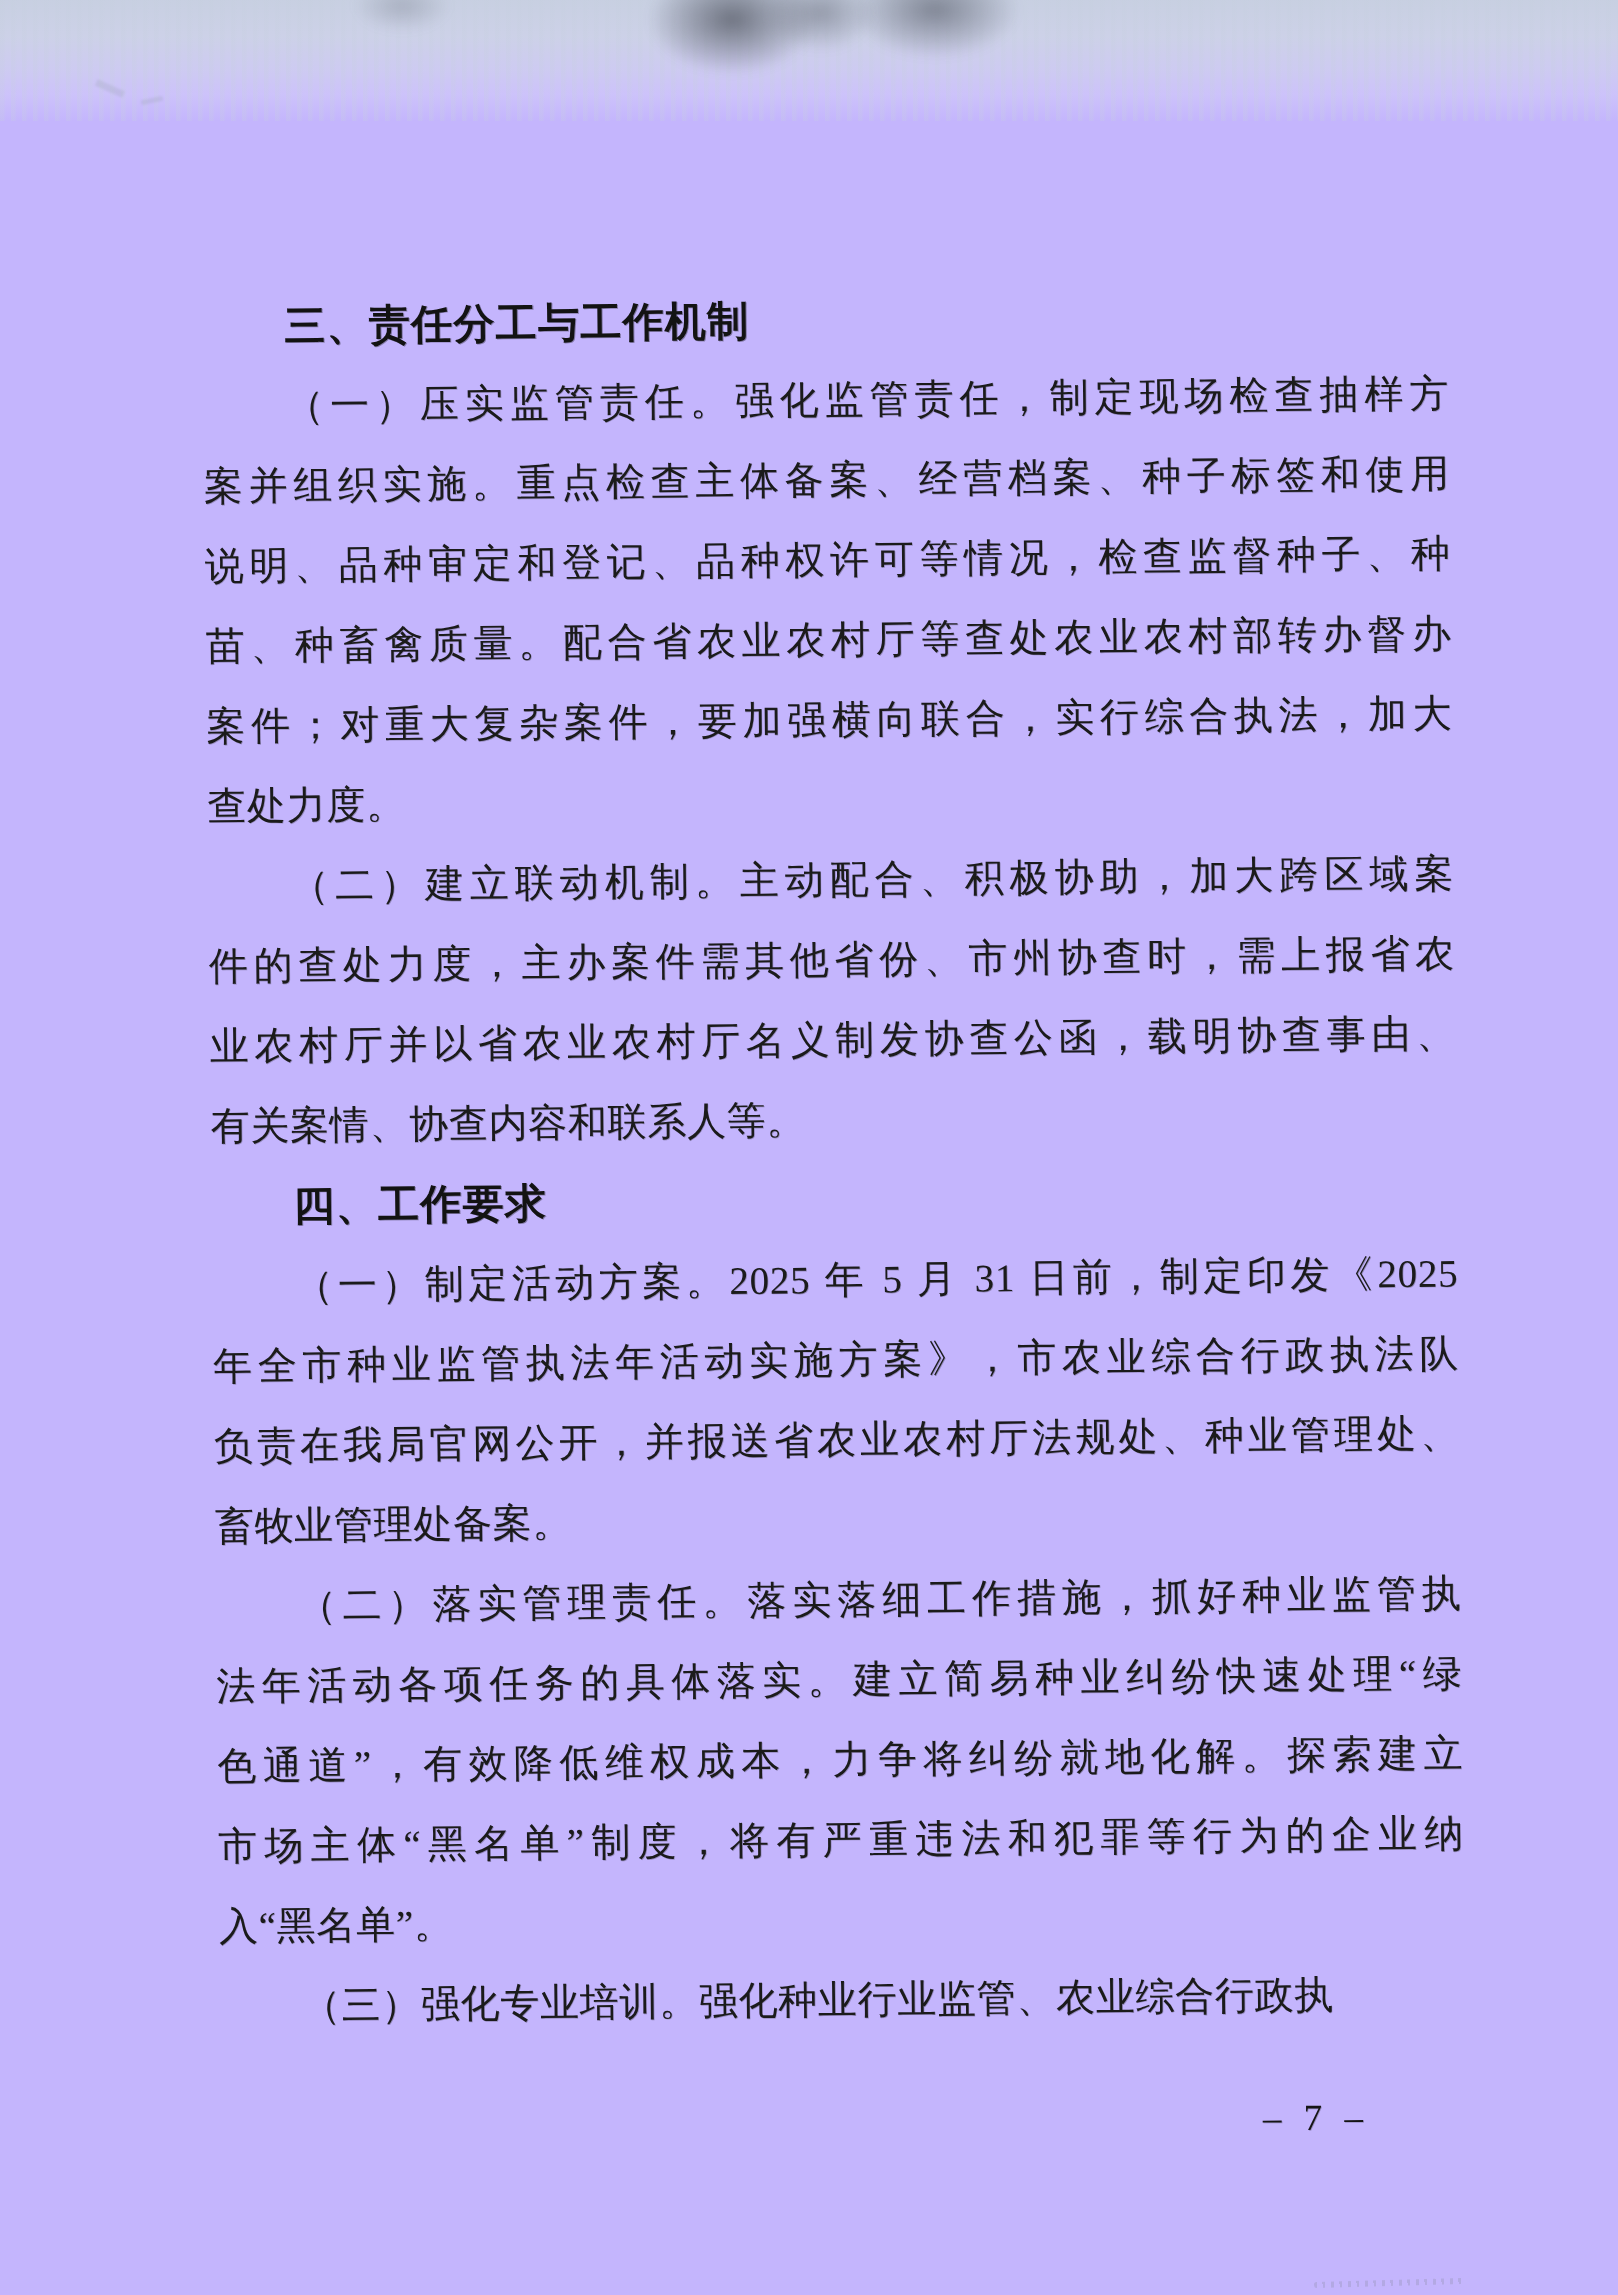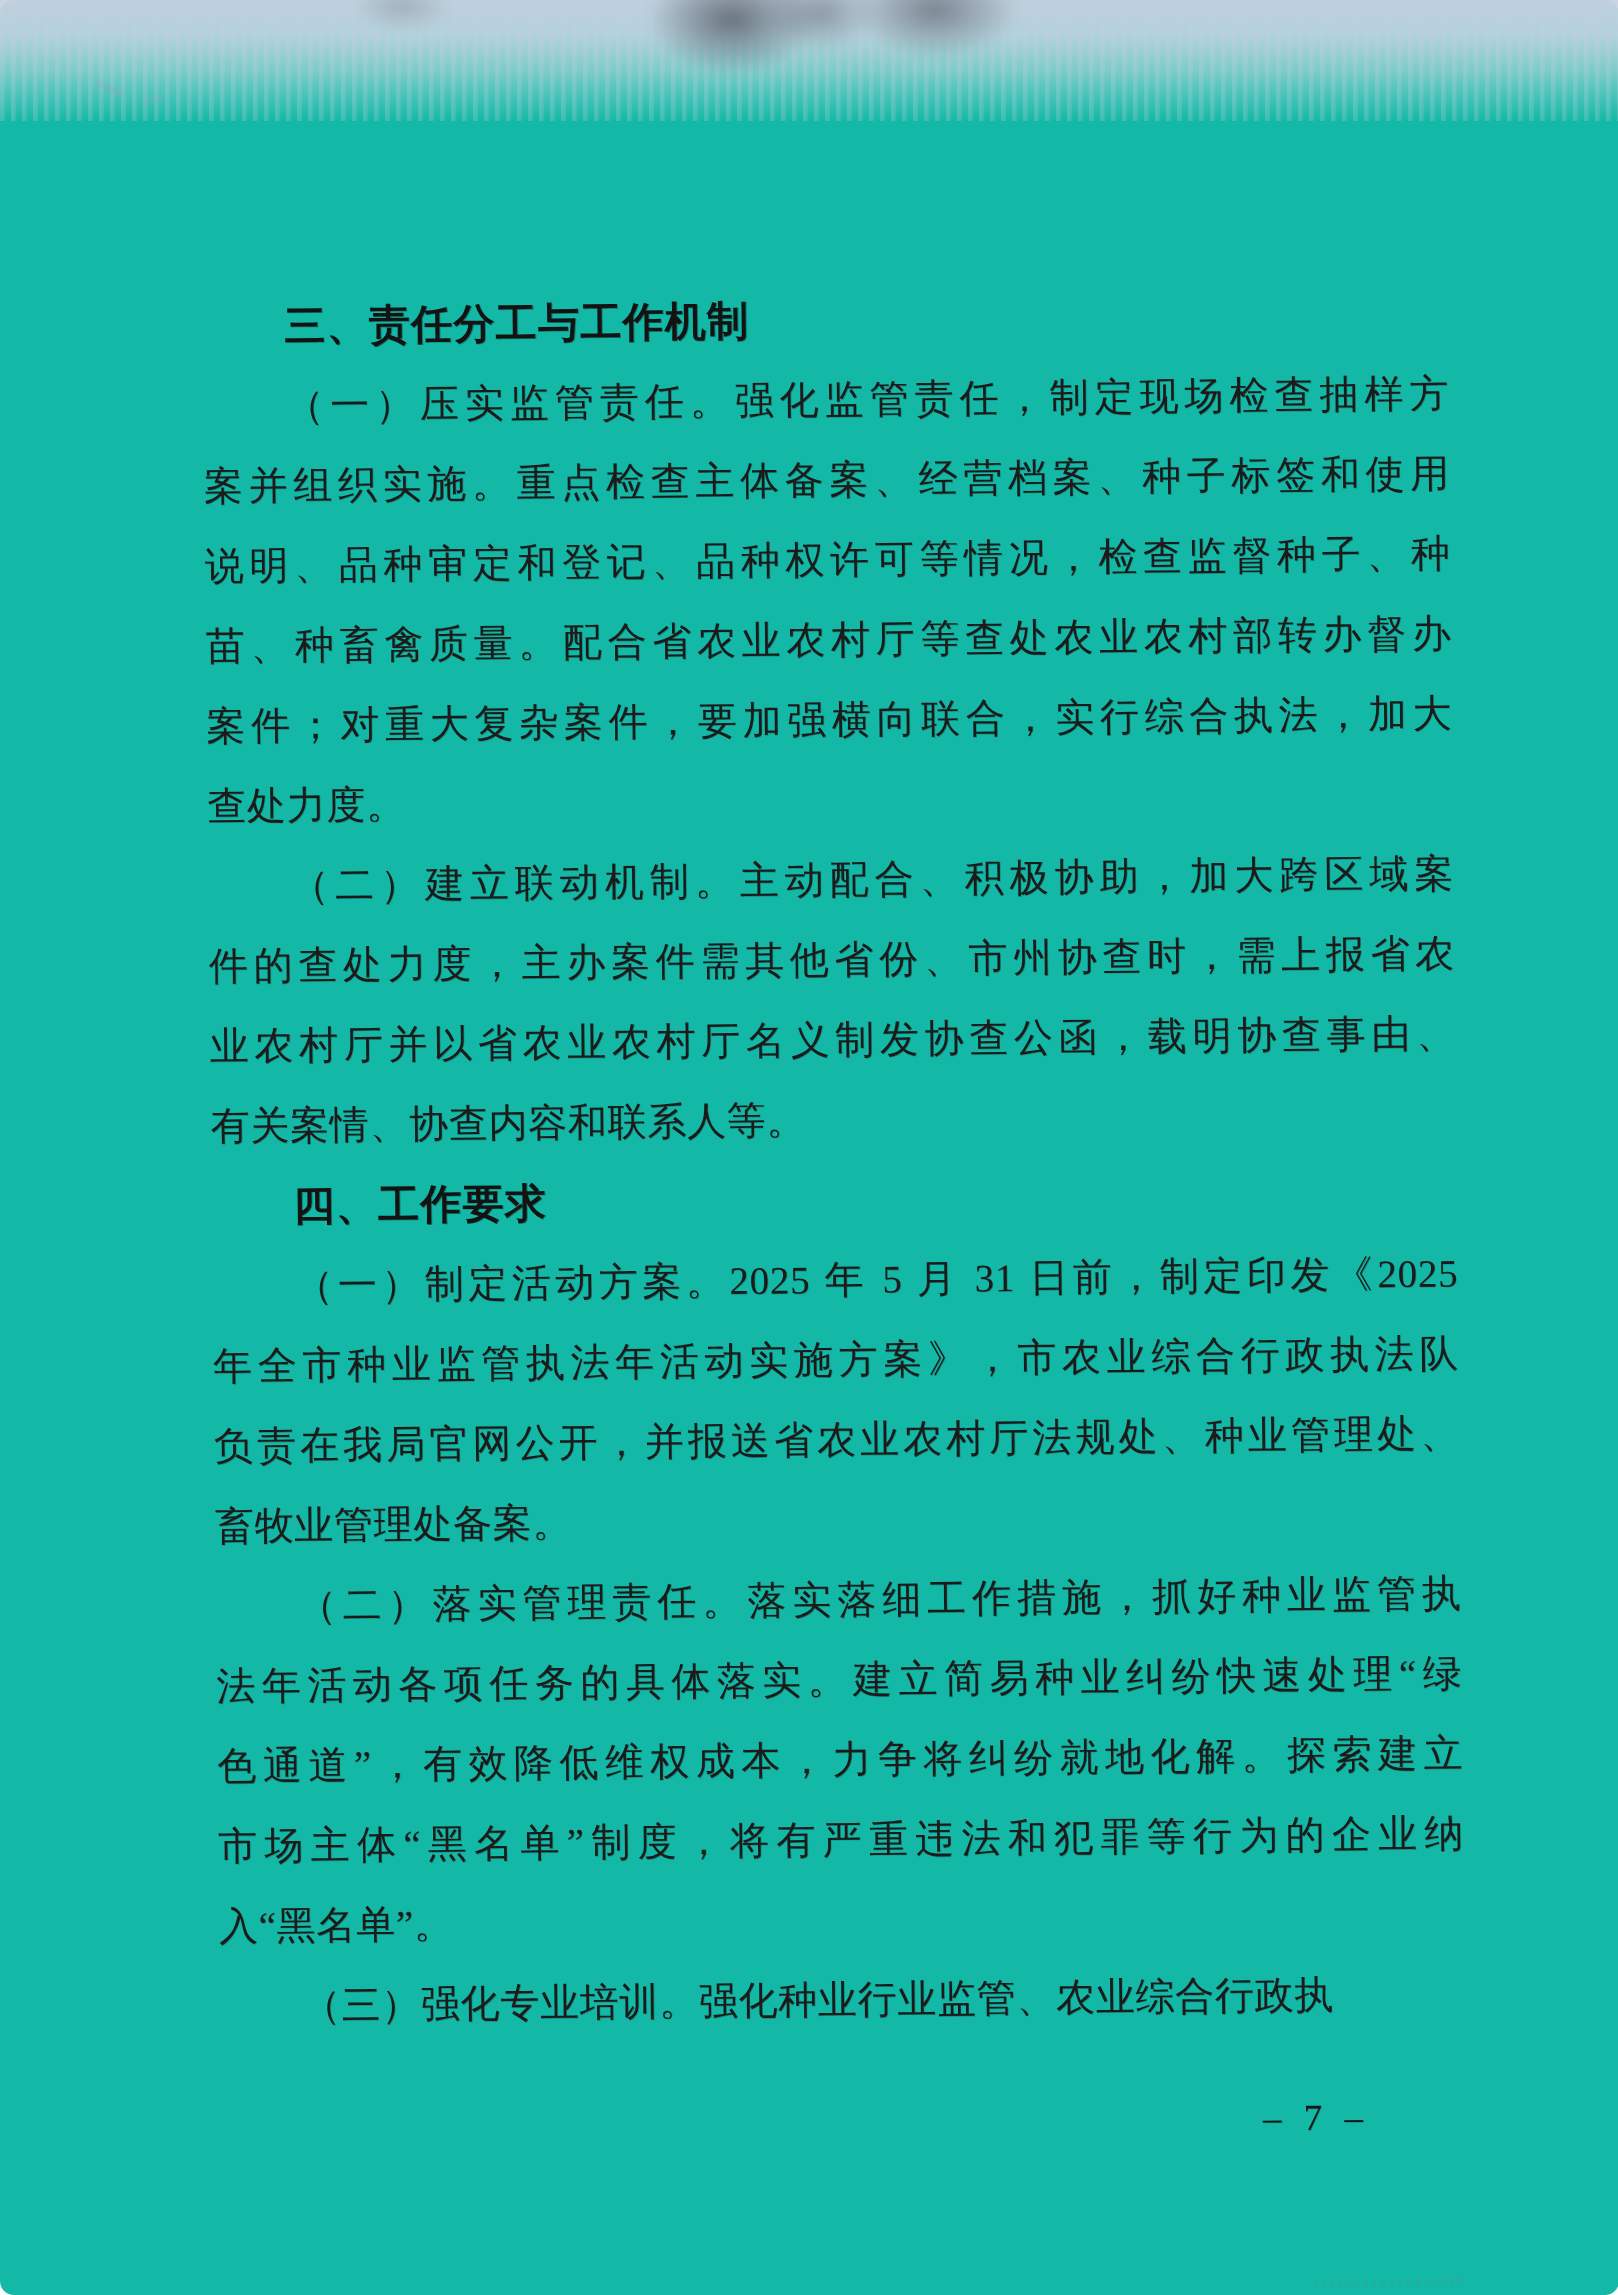--- a/index.html
+++ b/index.html
@@ -10,22 +10,21 @@
   body {
     width: 1619px;
     height: 2295px;
     position: relative;
     overflow: hidden;
     font-family: "Liberation Serif", "DejaVu Serif", serif;
   }
   .sheet {
     position: absolute;
     inset: 0;
-    background: #14b8a6;
-    border-radius: 14px;
+    background: #c4b5fd;
   }
 
   
   .scan-band {
     position: absolute;
     top: 0; left: 0; right: 0;
     height: 121px;
     background:
       repeating-linear-gradient(90deg,
         rgba(198,207,223,0.25) 0px, rgba(198,207,223,0.25) 3.3px,

